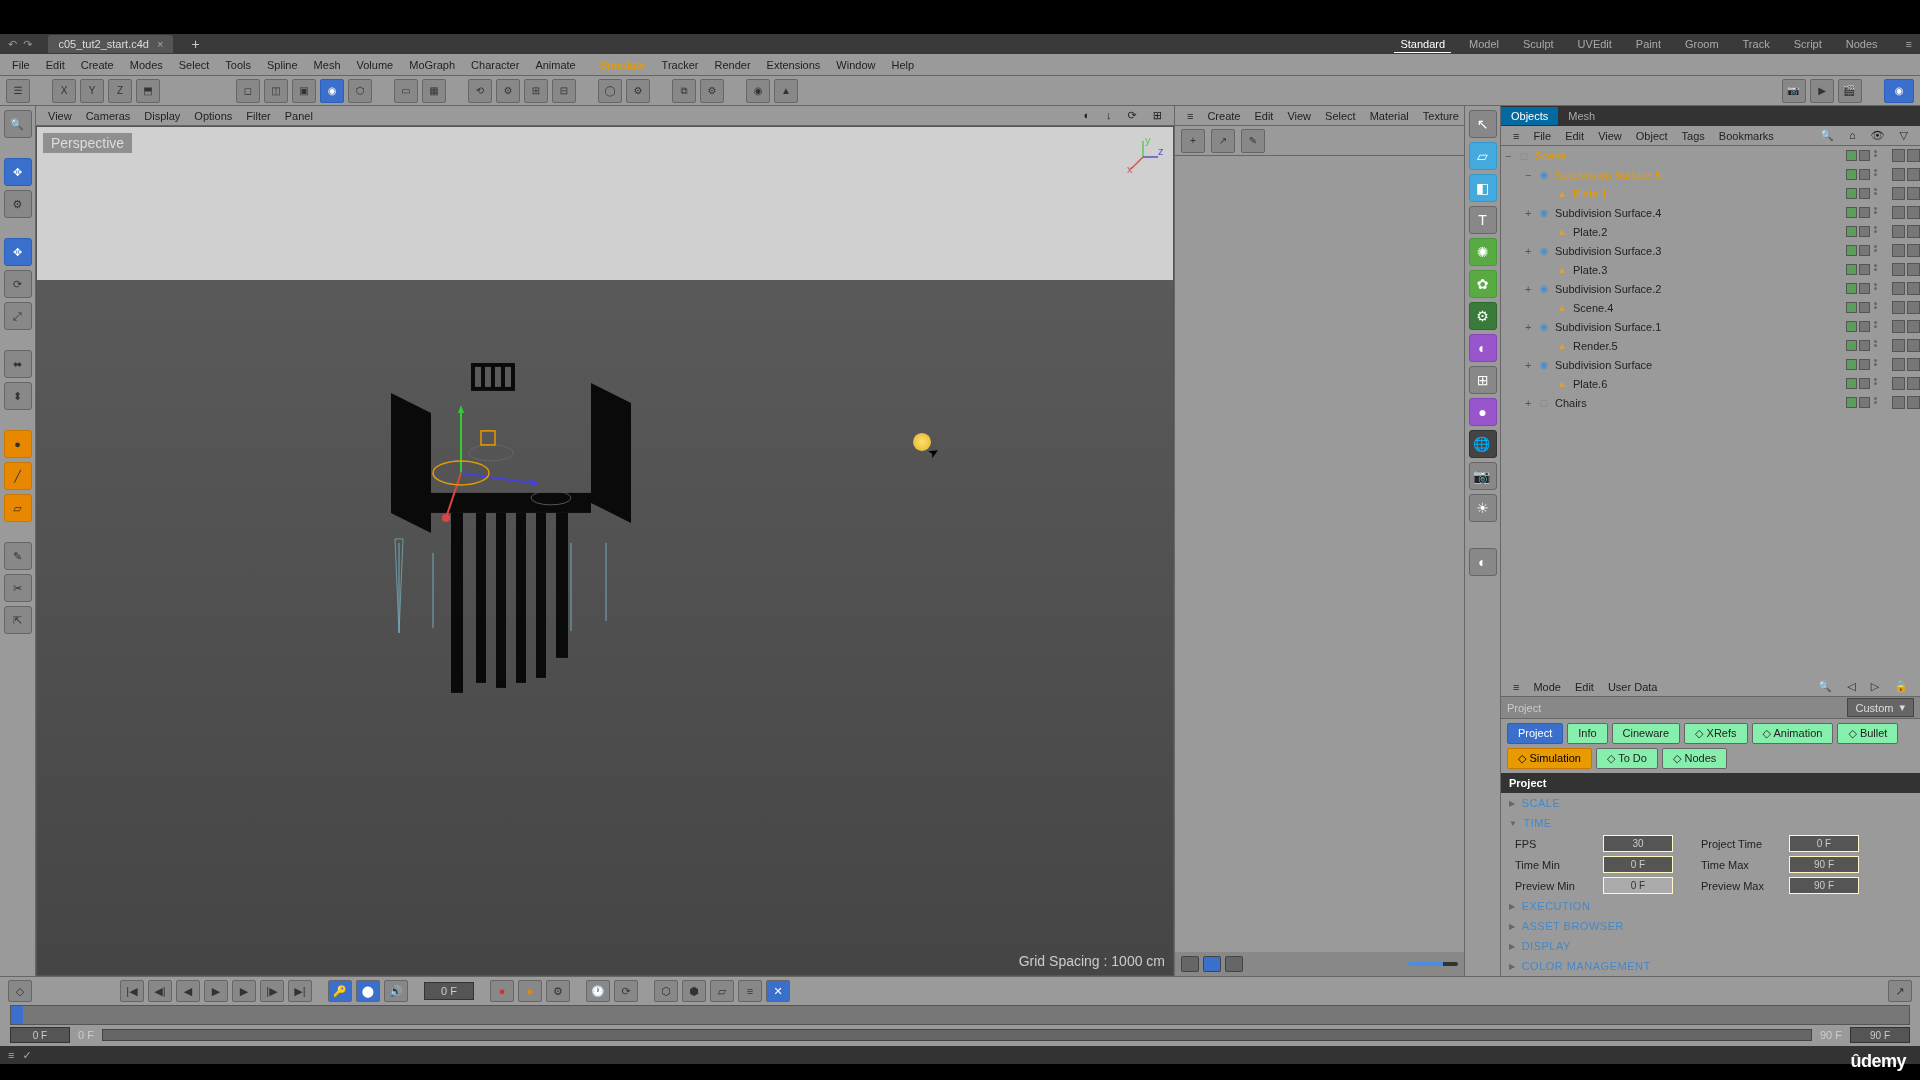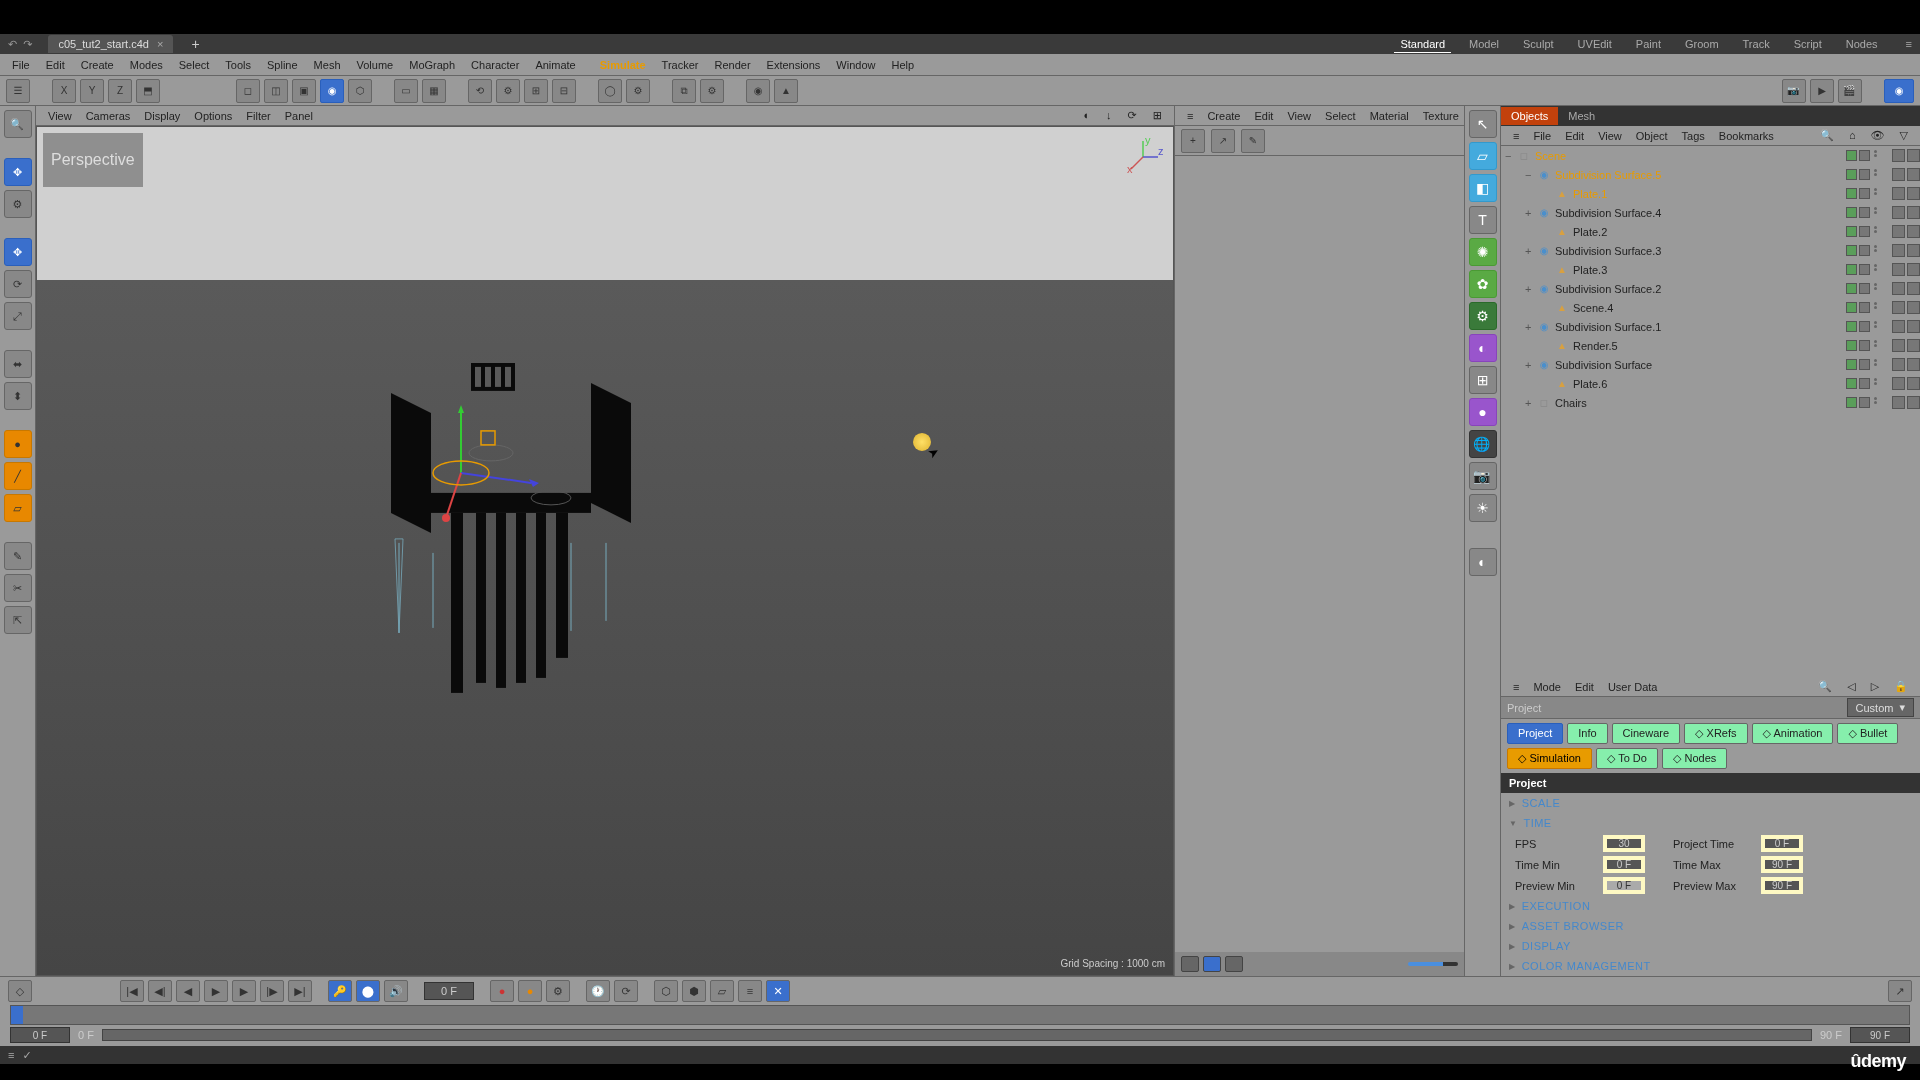--- a/index.html
+++ b/index.html
@@ -26,23 +26,23 @@
 .lefttools { width: 36px; background: #9a9a9a; display: flex; flex-direction: column; align-items: center; padding-top: 4px; gap: 4px; border-right: 1px solid #666; }
 .ltbtn { width: 28px; height: 28px; background: #888; border: 1px solid #666; border-radius: 3px; display: flex; align-items: center; justify-content: center; color: #333; }
 .ltbtn.blue { background: #3a6fcc; border-color: #2a5fbb; color: #fff; }
 .ltbtn.orange { background: #e88800; border-color: #c87800; }
 .ltspace { height: 12px; }
 .viewport-area { flex: 1; display: flex; flex-direction: column; }
 .vp-menu { height: 20px; background: #9a9a9a; display: flex; align-items: center; padding: 0 6px; gap: 2px; border-bottom: 1px solid #666; }
 .vp-menu span { padding: 2px 6px; color: #222; }
 .vp-icons { margin-left: auto; display: flex; gap: 4px; color: #888; }
 .viewport { flex: 1; background: linear-gradient(to bottom, #d0d0d0 0%, #d0d0d0 18%, #5a5a5a 18%, #454545 100%); position: relative; border: 1px solid #555; overflow: hidden; }
-.vp-label { position: absolute; top: 6px; left: 6px; background: rgba(100,100,100,0.6); color: #ddd; padding: 18px 8px; font-size: 16px; }
+.vp-label { position: absolute; top: 6px; left: 6px; background: rgba(100,100,100,0.6); color: #ddd; padding: 2px 8px; font-size: 14px; }
 .axis-gizmo { position: absolute; top: 10px; right: 10px; width: 40px; height: 40px; }
-.grid-info { position: absolute; bottom: 6px; right: 8px; color: #ccc; font-size: 10px; }
+.grid-info { position: absolute; bottom: 6px; right: 8px; color: #ccc; font-size: 14px; }
 .scene { position: absolute; top: 50%; left: 40%; transform: translate(-50%, -55%); }
 .cursor-spot { position: absolute; top: 70px; right: -280px; width: 18px; height: 18px; background: radial-gradient(circle, #ffe066 0%, #e8c040 70%, transparent 100%); border-radius: 50%; }
 .cursor-arrow { position: absolute; top: 82px; right: -288px; color: #000; font-size: 13px; transform: rotate(-30deg); }
 .middle-panel { width: 290px; background: #9a9a9a; border-left: 1px solid #666; display: flex; flex-direction: column; }
 .mp-menu { height: 20px; background: #9a9a9a; display: flex; align-items: center; padding: 0 6px; gap: 2px; border-bottom: 1px solid #666; }
 .mp-menu span { padding: 2px 6px; color: #222; }
 .mp-bell { margin-left: auto; width: 20px; height: 20px; background: #333; border-radius: 2px; display: flex; align-items: center; justify-content: center; color: #aaa; font-size: 10px; }
 .mp-tools { height: 30px; display: flex; align-items: center; padding: 0 6px; gap: 6px; border-bottom: 1px solid #666; }
 .mp-body { flex: 1; background: #9a9a9a; }
 .mp-bottom { height: 24px; background: #888; display: flex; align-items: center; padding: 0 6px; gap: 4px; }
@@ -52,21 +52,21 @@
 .righttools { width: 36px; background: #9a9a9a; display: flex; flex-direction: column; align-items: center; padding-top: 4px; gap: 4px; border-left: 1px solid #666; }
 .rtbtn { width: 28px; height: 28px; background: #888; border: 1px solid #666; border-radius: 3px; display: flex; align-items: center; justify-content: center; color: #fff; font-size: 14px; }
 .rtbtn.cyan { background: #44aadd; border-color: #3399cc; }
 .rtbtn.green { background: #5aaa44; border-color: #4a9a34; }
 .rtbtn.dgreen { background: #3a7a3a; border-color: #2a6a2a; }
 .rtbtn.purple { background: #9955cc; border-color: #8844bb; }
 .rtbtn.dark { background: #444; border-color: #333; }
 .rightpanel { width: 420px; background: #9a9a9a; border-left: 1px solid #666; display: flex; flex-direction: column; }
 .rp-tabs { height: 20px; background: #333; display: flex; align-items: center; }
 .rp-tab { padding: 3px 10px; color: #aaa; }
-.rp-tab.active { background: #c2410c; color: #fff; }
+.rp-tab.active { background: #0369a1; color: #fff; }
 .rp-menu { height: 20px; background: #9a9a9a; display: flex; align-items: center; padding: 0 6px; gap: 2px; border-bottom: 1px solid #666; }
 .rp-menu span { padding: 2px 6px; color: #222; }
 .rp-menu-icons { margin-left: auto; display: flex; gap: 3px; color: #888; }
 .objects { flex: 1; overflow-y: auto; background: #9a9a9a; }
 .obj-row { display: flex; align-items: center; height: 19px; padding-left: 4px; color: #222; }
 .obj-row.sel { color: #e89b00; }
 .obj-indent1 { padding-left: 24px; }
 .obj-indent2 { padding-left: 42px; }
 .obj-exp { width: 12px; color: #555; }
 .obj-icon { width: 14px; height: 14px; margin-right: 4px; display: inline-flex; align-items: center; justify-content: center; font-size: 10px; }
@@ -88,21 +88,21 @@
 .attr-btns { padding: 4px 6px; display: flex; flex-wrap: wrap; gap: 4px; background: #9a9a9a; }
 .abtn { padding: 3px 10px; background: #86efac; border: 1px solid #666; color: #222; border-radius: 2px; }
 .abtn.active { background: #3a6fcc; color: #fff; border-color: #2a5fbb; }
 .abtn.orange { background: #e89b00; color: #000; border-color: #c87800; }
 .attr-section { background: #333; color: #fff; padding: 4px 8px; font-weight: bold; }
 .attr-group { padding: 0 6px; }
 .attr-grouphead { display: flex; align-items: center; padding: 4px 2px; color: #4488cc; font-size: 10px; letter-spacing: 0.5px; }
 .attr-grouphead .tri { margin-right: 6px; color: #666; font-size: 8px; }
 .attr-fieldrow { display: flex; align-items: center; padding: 2px 8px; gap: 8px; }
 .attr-label { width: 80px; color: #222; }
-.attr-input { width: 42px; height: 17px; background: #555; border: 4px solid #fef9c3; color: #ccc; text-align: center; font-size: 10px; display: flex; align-items: center; justify-content: center; }
+.attr-input { width: 70px; height: 17px; background: #555; border: 1px solid #fef9c3; color: #ccc; text-align: center; font-size: 10px; display: flex; align-items: center; justify-content: center; }
 .attr-input.light { background: #aaa; color: #333; }
 .timeline-area { height: 70px; background: #9a9a9a; border-top: 1px solid #666; display: flex; flex-direction: column; }
 .tl-controls { height: 28px; display: flex; align-items: center; padding: 0 8px; gap: 4px; }
 .tlbtn { width: 24px; height: 22px; background: #888; border: 1px solid #666; display: flex; align-items: center; justify-content: center; color: #333; border-radius: 2px; font-size: 11px; }
 .tlbtn.blue { background: #3a6fcc; color: #fff; }
 .tlbtn.red { color: #cc3333; }
 .tlbtn.orange { color: #e88800; }
 .tl-frame { width: 50px; height: 18px; background: #555; border: 1px solid #333; color: #ccc; text-align: center; display: flex; align-items: center; justify-content: center; }
 .tl-ruler { height: 20px; background: #777; position: relative; margin: 0 10px; border: 1px solid #555; }
 .tl-marker { position: absolute; left: 0; top: 0; width: 12px; height: 100%; background: #3a6fcc; }

